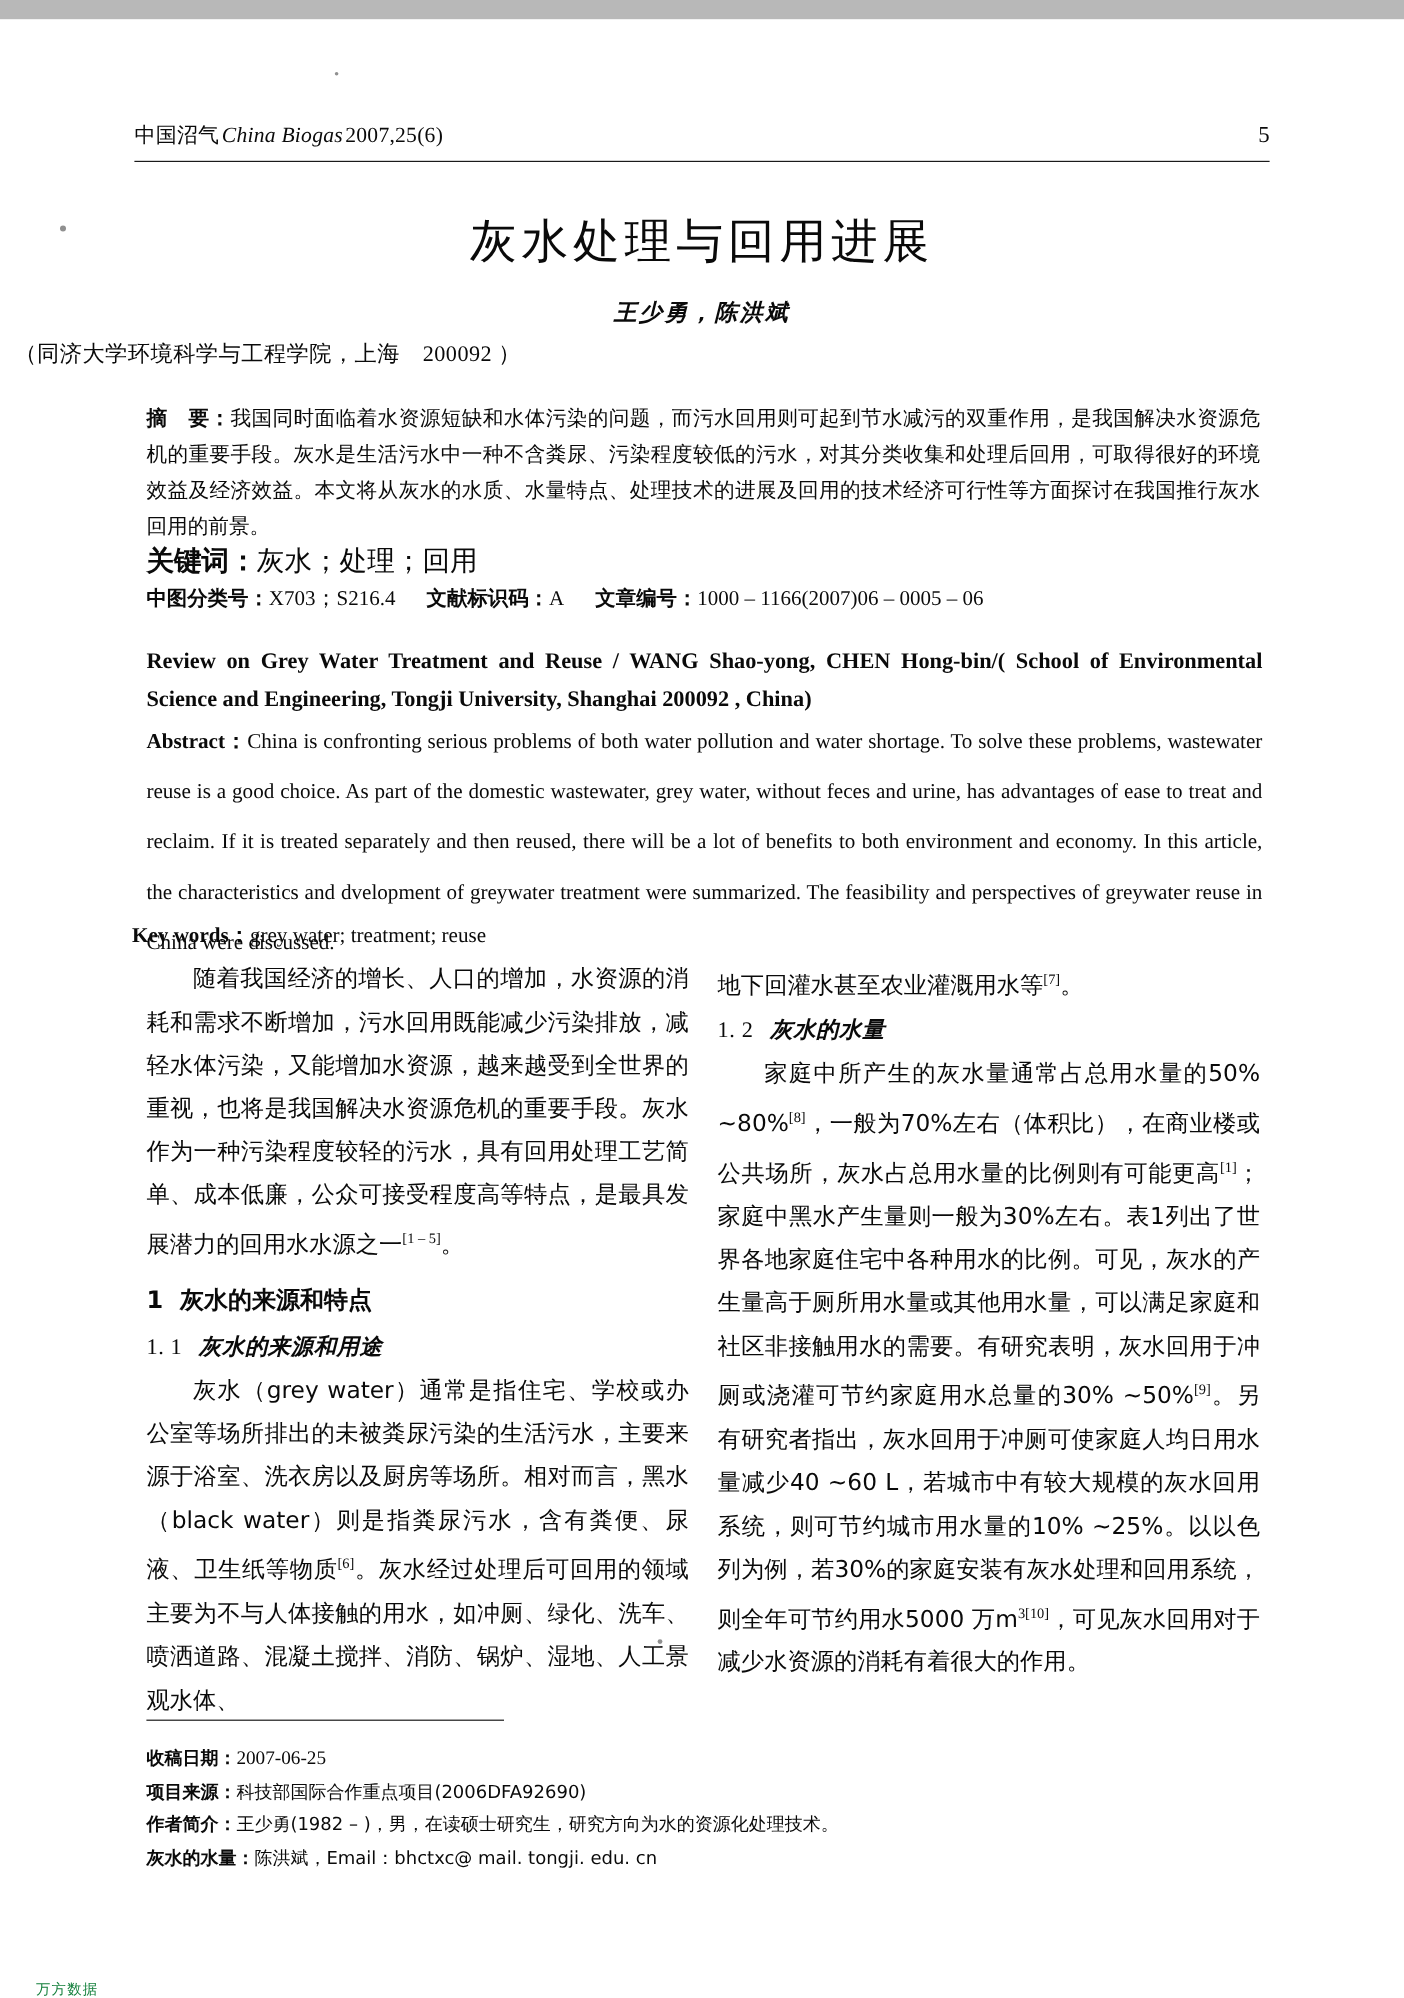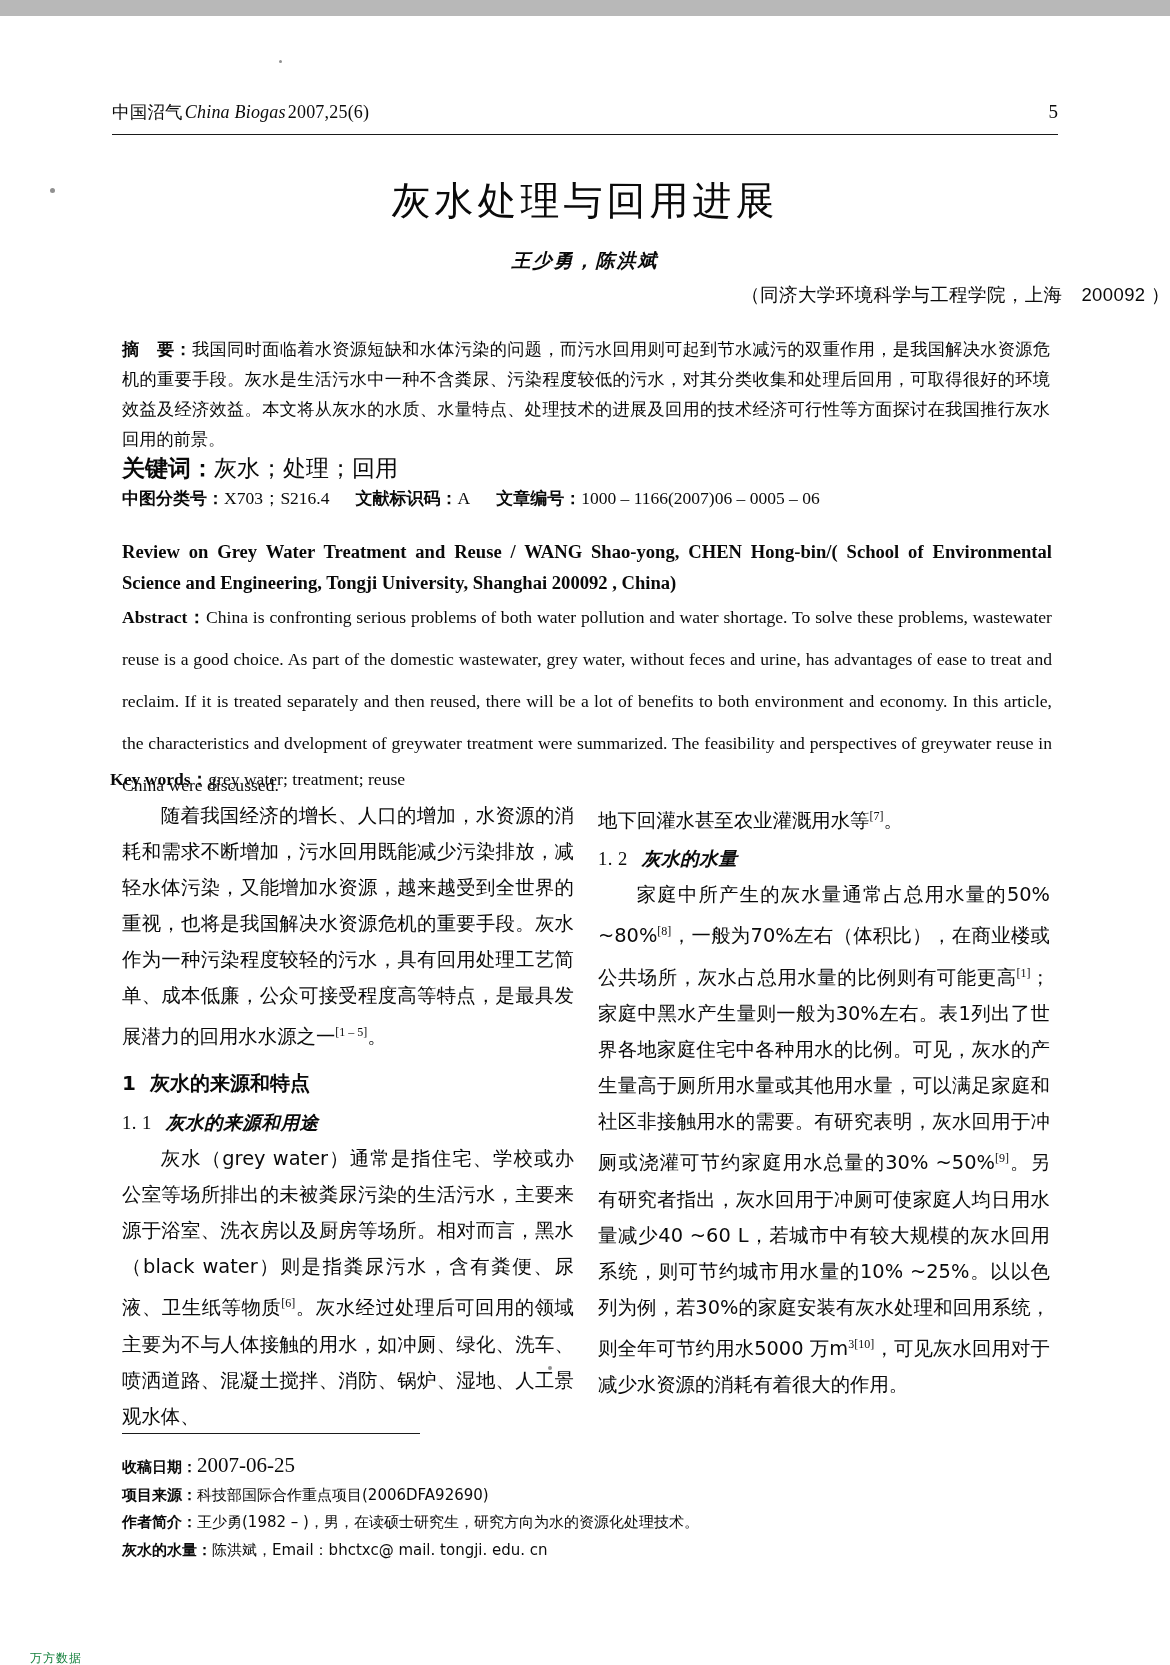--- a/index.html
+++ b/index.html
@@ -82,24 +82,24 @@
     letter-spacing: 2px;
     font-family: "DejaVu Serif", serif;
     font-weight: bold;
     font-style: italic;
   }
   .affil {
     position: absolute;
     left: 12px;
     right: 0;
     top: 266px;
-    text-align: right;
+    text-align: left;
     font-size: 18.5px;
     letter-spacing: 0.4px;
-    font-family: Liberation Sans, sans-serif;
+    font-family: Liberation Serif, serif;
   }
 
   
   .zh-abs {
     position: absolute;
     left: 122px;
     width: 928px;
     top: 318px;
     font-size: 17.2px;
     line-height: 30px;
@@ -220,21 +220,21 @@
   }
   .footnotes {
     position: absolute;
     left: 122px;
     width: 700px;
     top: 1436px;
     font-size: 15px;
     line-height: 27.5px;
   }
   .footnotes .lbl { font-weight: bold; }
-  .footnotes .lat { font-family: "Liberation Serif", serif; font-size: 21px; }
+  .footnotes .lat { font-family: "Liberation Serif", serif; font-size: 16px; }
 
   .watermark-bl {
     position: absolute;
     left: 30px;
     bottom: 14px;
     font-size: 12px;
     color: #15803d;
     letter-spacing: 1px;
   }
   .speck {

